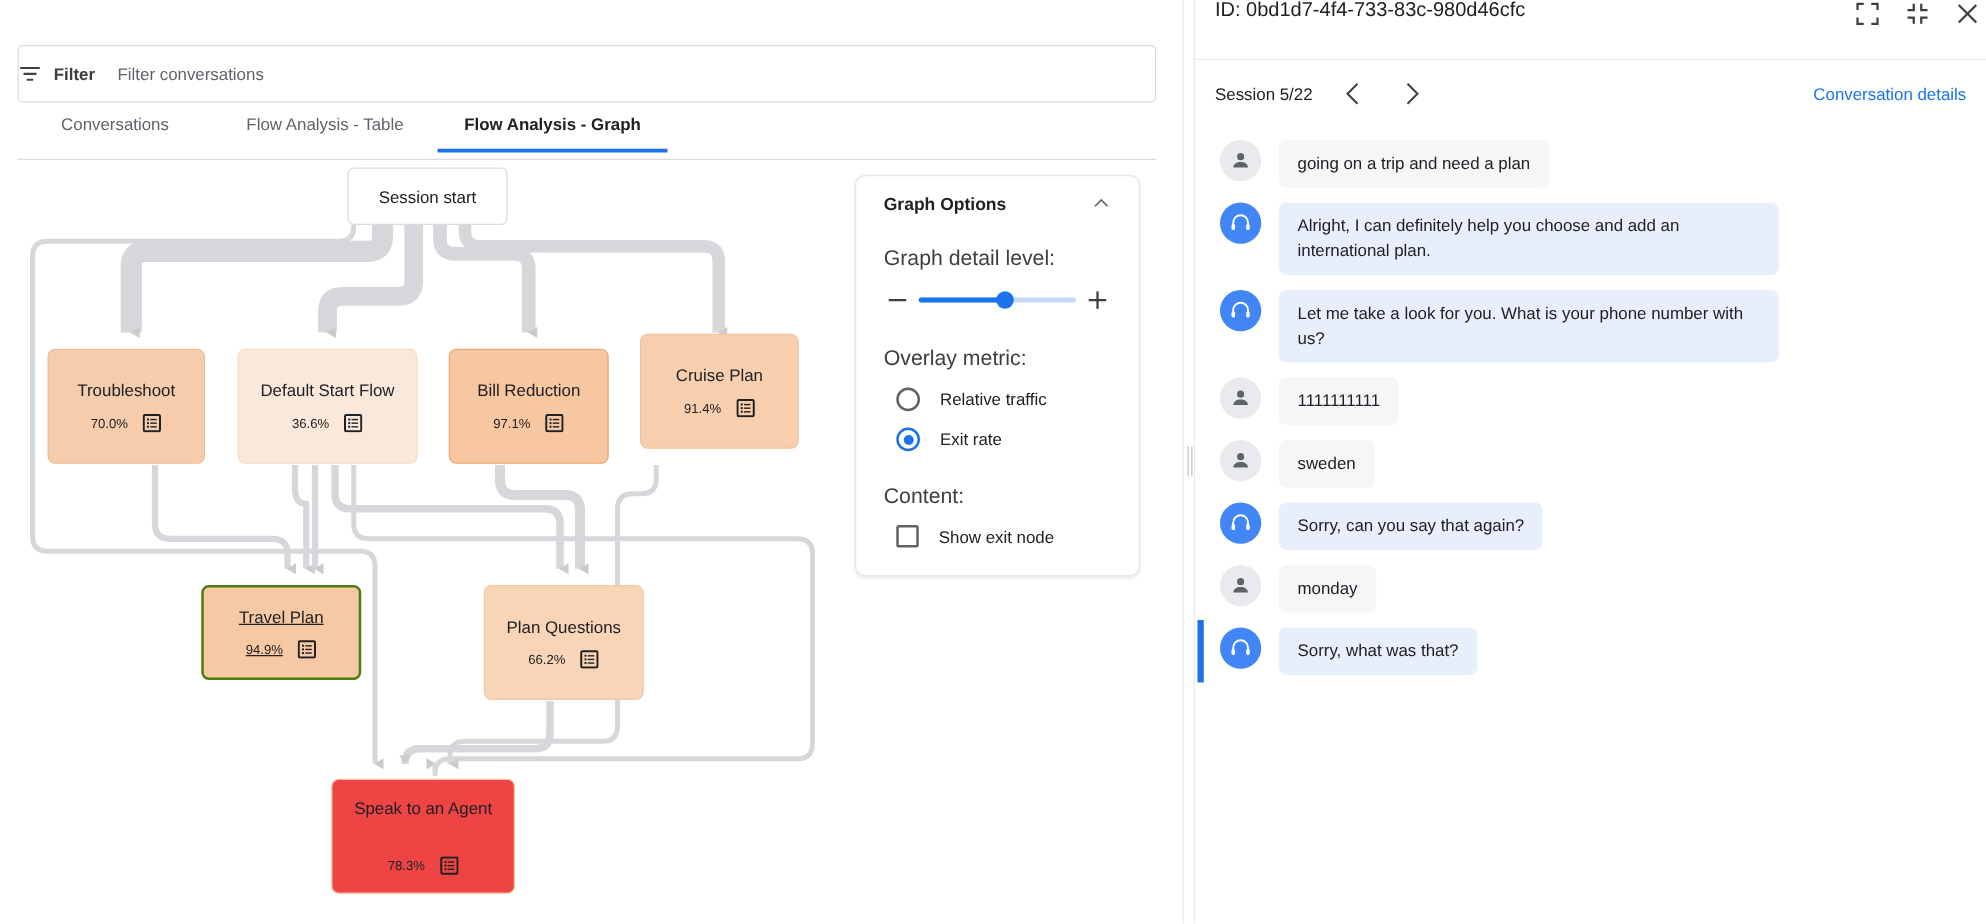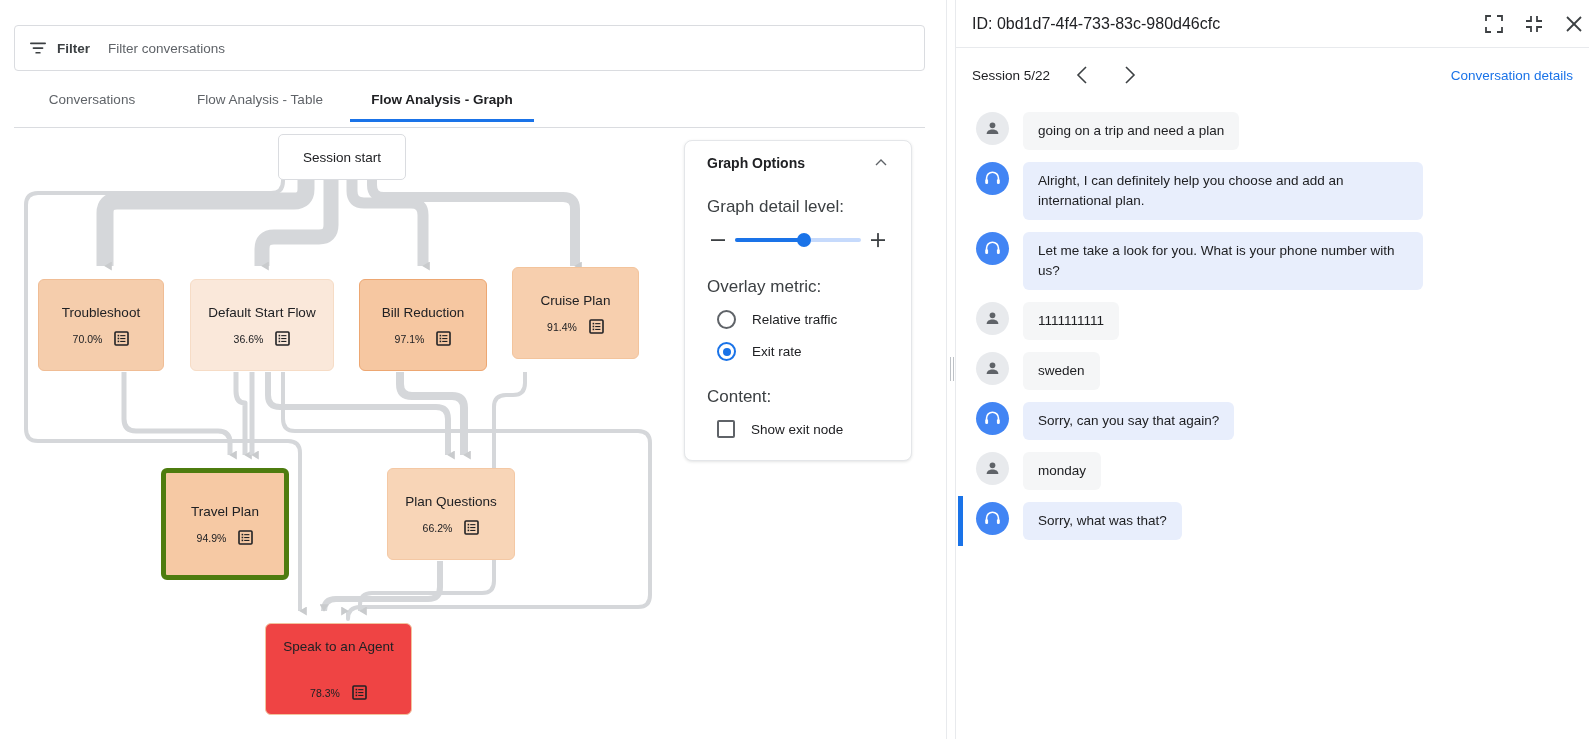--- a/index.html
+++ b/index.html
@@ -8,23 +8,23 @@
     font-family: "Liberation Sans", sans-serif;
     background: #ffffff; color: #202124;
     overflow: hidden;
   }
   .app { display: flex; width: 1589px; height: 739px; }
 
   
   .left-pane { width: 946px; height: 739px; position: relative; background: #fff; flex: 0 0 946px; }
 
   .filter-bar {
-    position: absolute; left: 14px; top: 25px; width: 911px; height: 46px;
+    position: absolute; left: 14px; top: 36px; width: 911px; height: 46px;
     border: 1px solid #dadce0; border-radius: 4px; background: #fff;
-    display: flex; align-items: center; padding: 0 14px;
+    display: flex; align-items: center; padding: 0 0;
   }
   .filter-icon { width: 18px; height: 18px; margin-right: 10px; display: block; }
   .filter-label { font-size: 13.5px; font-weight: bold; color: #3c4043; margin-right: 18px; }
   .filter-placeholder { font-size: 13.5px; color: #5f6368; }
 
   .tabs {
     position: absolute; left: 14px; top: 88px; width: 911px; height: 40px;
     border-bottom: 1px solid #dadce0; display: flex; align-items: flex-start;
   }
   .tab {
@@ -91,21 +91,21 @@
   
   .splitter { width: 10px; height: 739px; flex: 0 0 10px; position: relative; background: #fff;
               border-left: 1px solid #e8eaed; border-right: 1px solid #e8eaed; cursor: col-resize; }
   .splitter-grip { position: absolute; left: 2px; top: 357px; width: 5px; height: 24px; }
   .splitter-grip i { position: absolute; top: 0; width: 1px; height: 24px; background: #bdc1c6; display: block; }
   .splitter-grip i:nth-child(1) { left: 1px; }
   .splitter-grip i:nth-child(2) { left: 4px; }
 
   
   .right-pane { flex: 1; height: 739px; background: #fff; position: relative; }
-  .rp-header { height: 48px; display: flex; align-items: center; padding: 0 4px 0 16px; border-bottom: 1px solid #e8eaed; }
+  .rp-header { height: 48px; display: flex; padding: 0 4px 0 16px; border-bottom: 1px solid #e8eaed; }
   .rp-id { font-size: 16px; color: #202124; flex: 1; }
   .rp-icon { width: 22px; height: 22px; margin-left: 18px; cursor: pointer; }
 
   .rp-subbar { height: 54px; display: flex; align-items: center; padding: 0 16px 0 16px; }
   .session-label { font-size: 13.5px; color: #202124; margin-right: 20px; }
   .nav-arrow { width: 26px; height: 26px; cursor: pointer; margin-right: 20px; }
   .conv-details { margin-left: auto; font-size: 13.5px; color: #1a73e8; cursor: pointer; }
 
   .chat { position: absolute; left: 0; top: 102px; right: 0; bottom: 0; overflow: hidden; padding-top: 4px; }
   .msg { display: flex; align-items: flex-start; padding: 6px 16px 6px 20px; position: relative; }
@@ -252,21 +252,21 @@
                 <rect x="6.2" y="4.1" width="5.2" height="1.1" fill="#202124"></rect>
               <rect x="3.6" y="6.7" width="1.6" height="1.6" fill="#202124"></rect>
                 <rect x="6.2" y="7.0" width="5.2" height="1.1" fill="#202124"></rect>
               <rect x="3.6" y="9.6" width="1.6" height="1.6" fill="#202124"></rect>
                 <rect x="6.2" y="9.9" width="5.2" height="1.1" fill="#202124"></rect>
             </svg>
           </span>
         </span>
       </div>
 
-      <div class="node" style="left:161px; top:339px; width:128px; height:112px; background:#f6c9a4; border:5px solid #4d7c0f;">
+      <div class="node" style="left:161px; top:339px; width:128px; height:76px; background:#f6c9a4; border:2px solid #4d7c0f;text-decoration:underline;">
         <span class="node-title">Travel Plan</span>
         <span class="node-meta">
           <span class="node-pct">94.9%</span>
           <span class="list-icon">
             <svg viewBox="0 0 15 15" width="15" height="15">
               <rect x="1" y="1" width="13" height="13" rx="1" fill="none" stroke="#202124" stroke-width="1.6"></rect>
               <rect x="3.6" y="3.8" width="1.6" height="1.6" fill="#202124"></rect>
                 <rect x="6.2" y="4.1" width="5.2" height="1.1" fill="#202124"></rect>
               <rect x="3.6" y="6.7" width="1.6" height="1.6" fill="#202124"></rect>
                 <rect x="6.2" y="7.0" width="5.2" height="1.1" fill="#202124"></rect>

